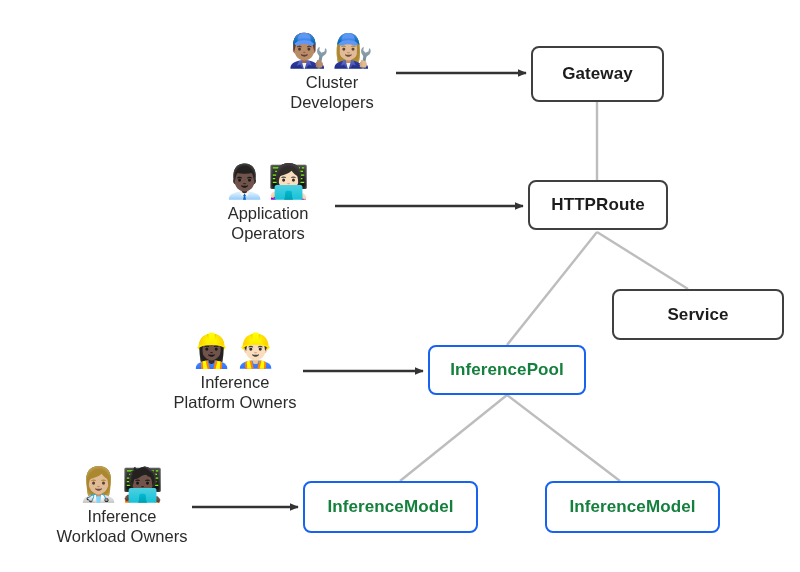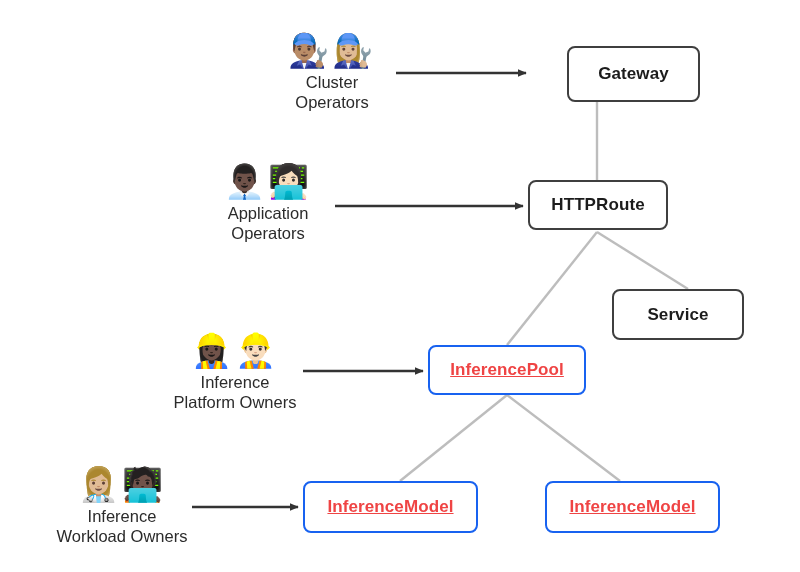--- a/index.html
+++ b/index.html
@@ -43,21 +43,21 @@
   .node-box.accent {
     border: 2px solid #1862f0;
   }
   .node-label {
     font-weight: bold;
     font-size: 17px;
     letter-spacing: 0.1px;
     white-space: nowrap;
   }
   .node-box.plain .node-label { color: #1c1c1c; }
-  .node-box.accent .node-label { color: #ef4444; text-decoration: underline; }
+  .node-box.accent .node-label { color: #15803d; }
 
   .actor {
     position: absolute;
     display: flex;
     flex-direction: column;
     align-items: center;
     width: 190px;
     text-align: center;
   }
   .actor-emoji {
@@ -95,44 +95,44 @@
       </g>
     <g id="arrows-group">
         <line x1="396" y1="73" x2="526" y2="73" stroke="#333333" stroke-width="2.6" marker-end="url(#arrowhead)"></line>
         <line x1="335" y1="206" x2="523" y2="206" stroke="#333333" stroke-width="2.6" marker-end="url(#arrowhead)"></line>
         <line x1="303" y1="371" x2="423" y2="371" stroke="#333333" stroke-width="2.6" marker-end="url(#arrowhead)"></line>
         <line x1="192" y1="507" x2="298" y2="507" stroke="#333333" stroke-width="2.6" marker-end="url(#arrowhead)"></line>
       </g>
   </svg>
 
   <div id="nodes-layer">
-      <div class="node-box plain" style="left: 531px; top: 46px; width: 133px; height: 56px; margin-left: 36px;">
+      <div class="node-box plain" style="left: 531px; top: 46px; width: 133px; height: 56px;">
         <span class="node-label">Gateway</span>
       </div>
       <div class="node-box plain" style="left: 528px; top: 180px; width: 140px; height: 50px;">
         <span class="node-label">HTTPRoute</span>
       </div>
-      <div class="node-box plain" style="left: 612px; top: 289px; width: 132px; height: 51px;">
+      <div class="node-box plain" style="left: 612px; top: 289px; width: 172px; height: 51px;">
         <span class="node-label">Service</span>
       </div>
       <div class="node-box accent" style="left: 428px; top: 345px; width: 158px; height: 50px;">
         <span class="node-label">InferencePool</span>
       </div>
       <div class="node-box accent" style="left: 303px; top: 481px; width: 175px; height: 52px;">
         <span class="node-label">InferenceModel</span>
       </div>
       <div class="node-box accent" style="left: 545px; top: 481px; width: 175px; height: 52px;">
         <span class="node-label">InferenceModel</span>
       </div>
     </div>
   <div id="actors-layer">
       <div class="actor" style="left: 237px; top: 32px;">
         <div class="actor-emoji">👨🏽‍🔧👩🏼‍🔧</div>
         <div class="actor-name">Cluster
-Operators</div>
+Developers</div>
       </div>
       <div class="actor" style="left: 173px; top: 163px;">
         <div class="actor-emoji">👨🏿‍💼👩🏻‍💻</div>
         <div class="actor-name">Application
 Operators</div>
       </div>
       <div class="actor" style="left: 140px; top: 332px;">
         <div class="actor-emoji">👷🏿‍♀️👷🏻‍♂️</div>
         <div class="actor-name">Inference
 Platform Owners</div>

